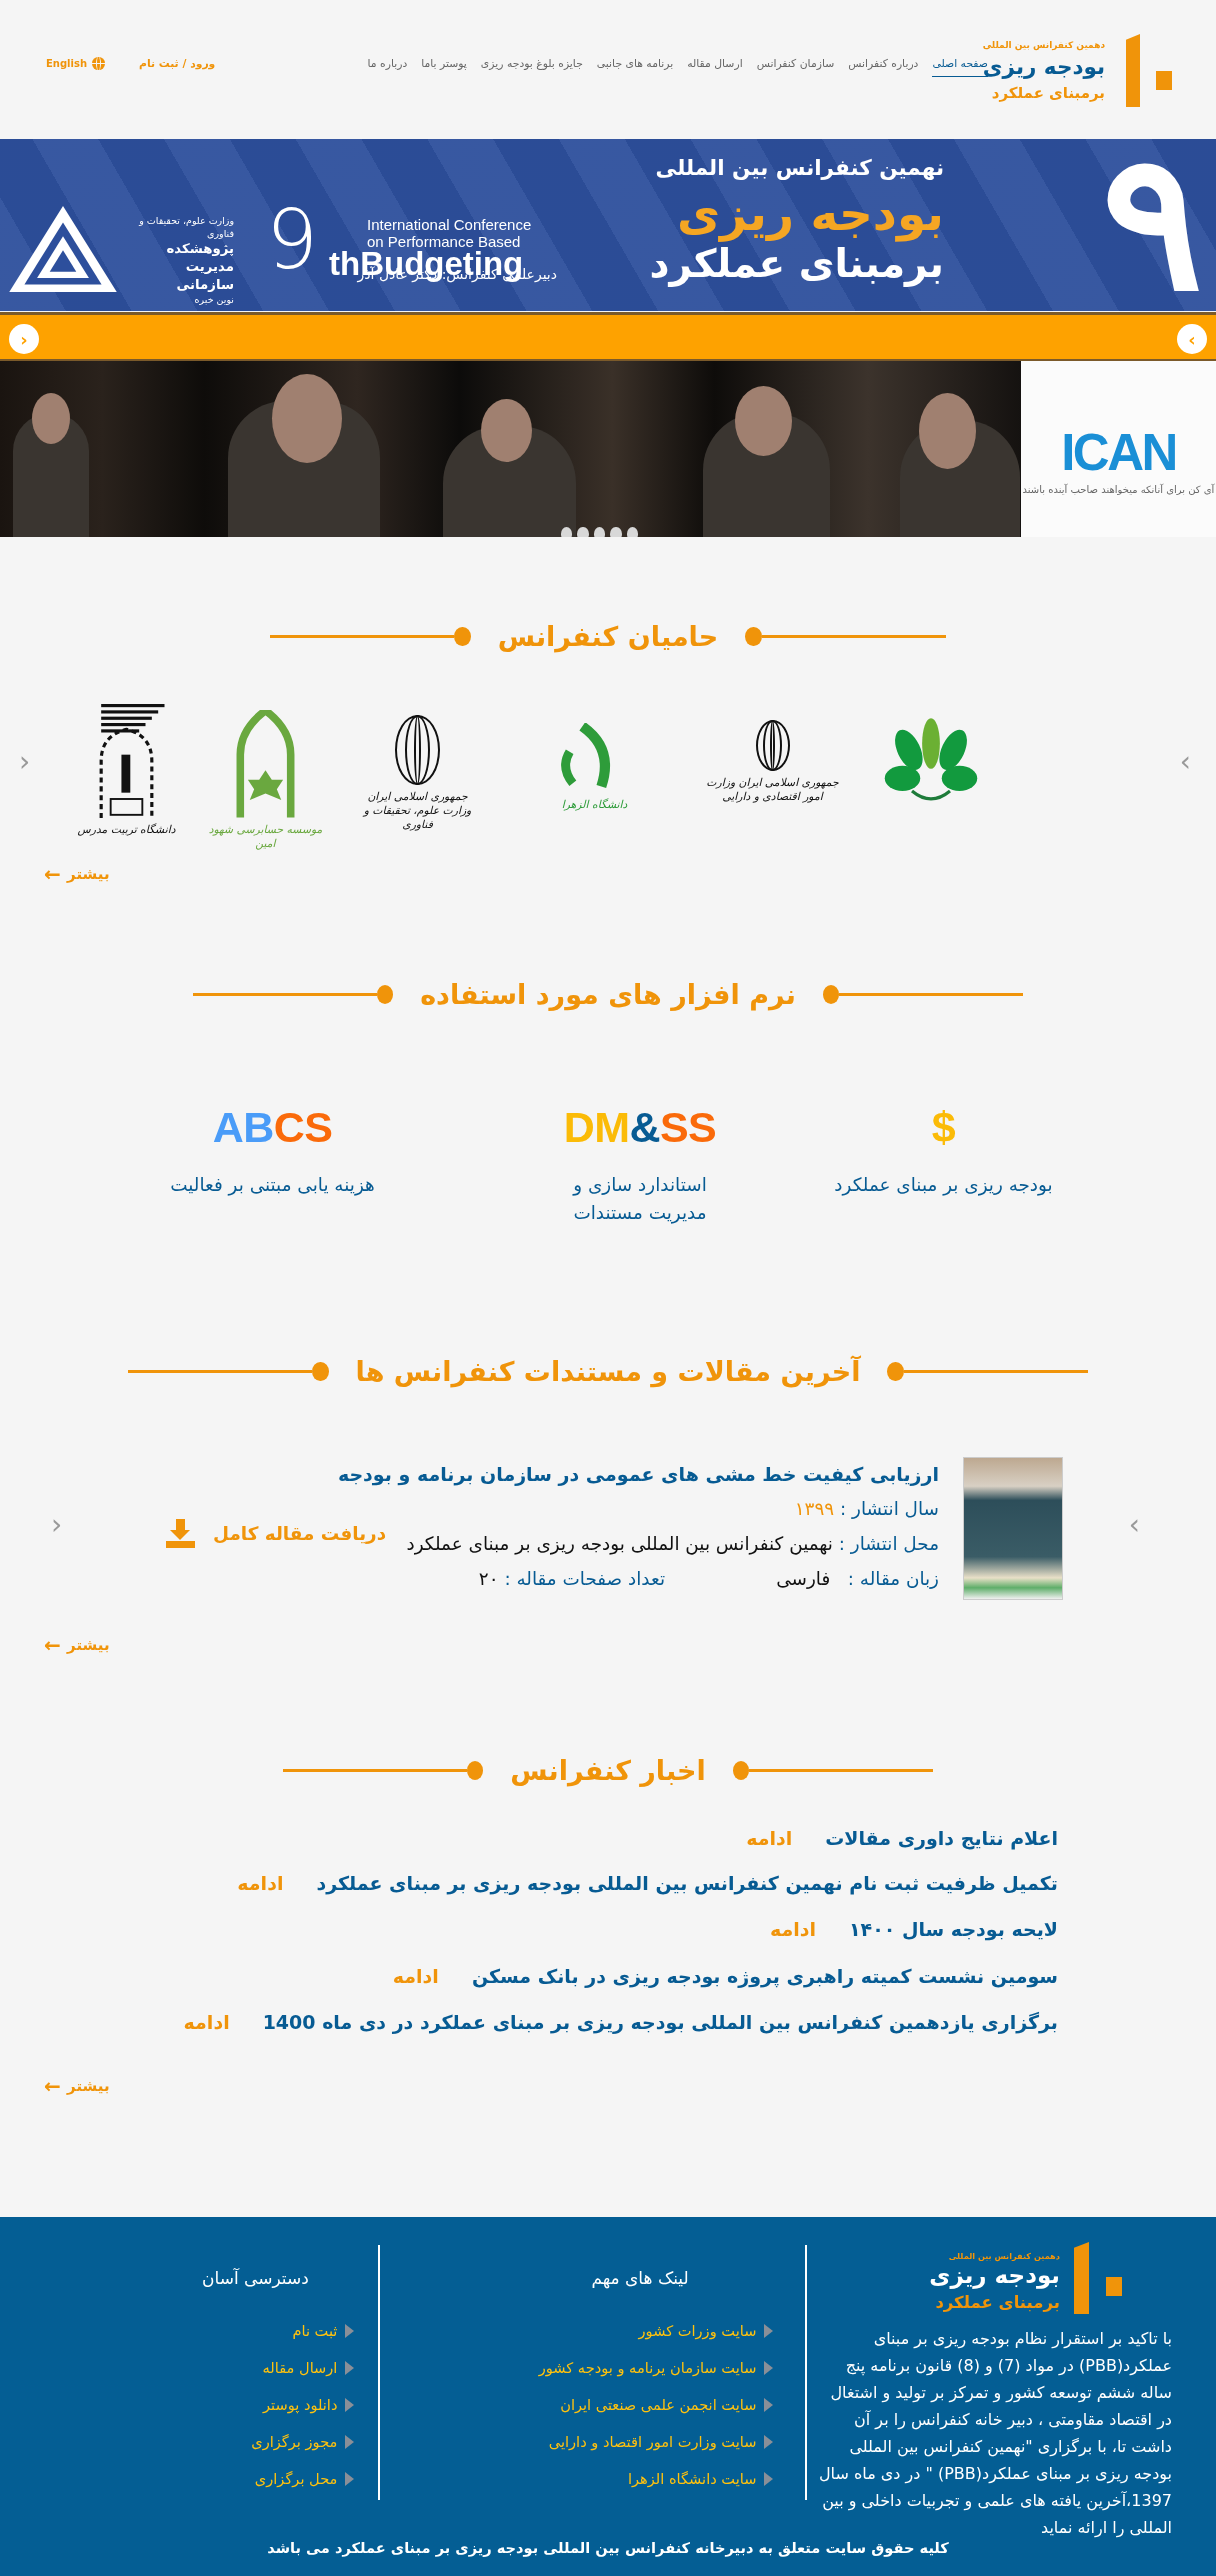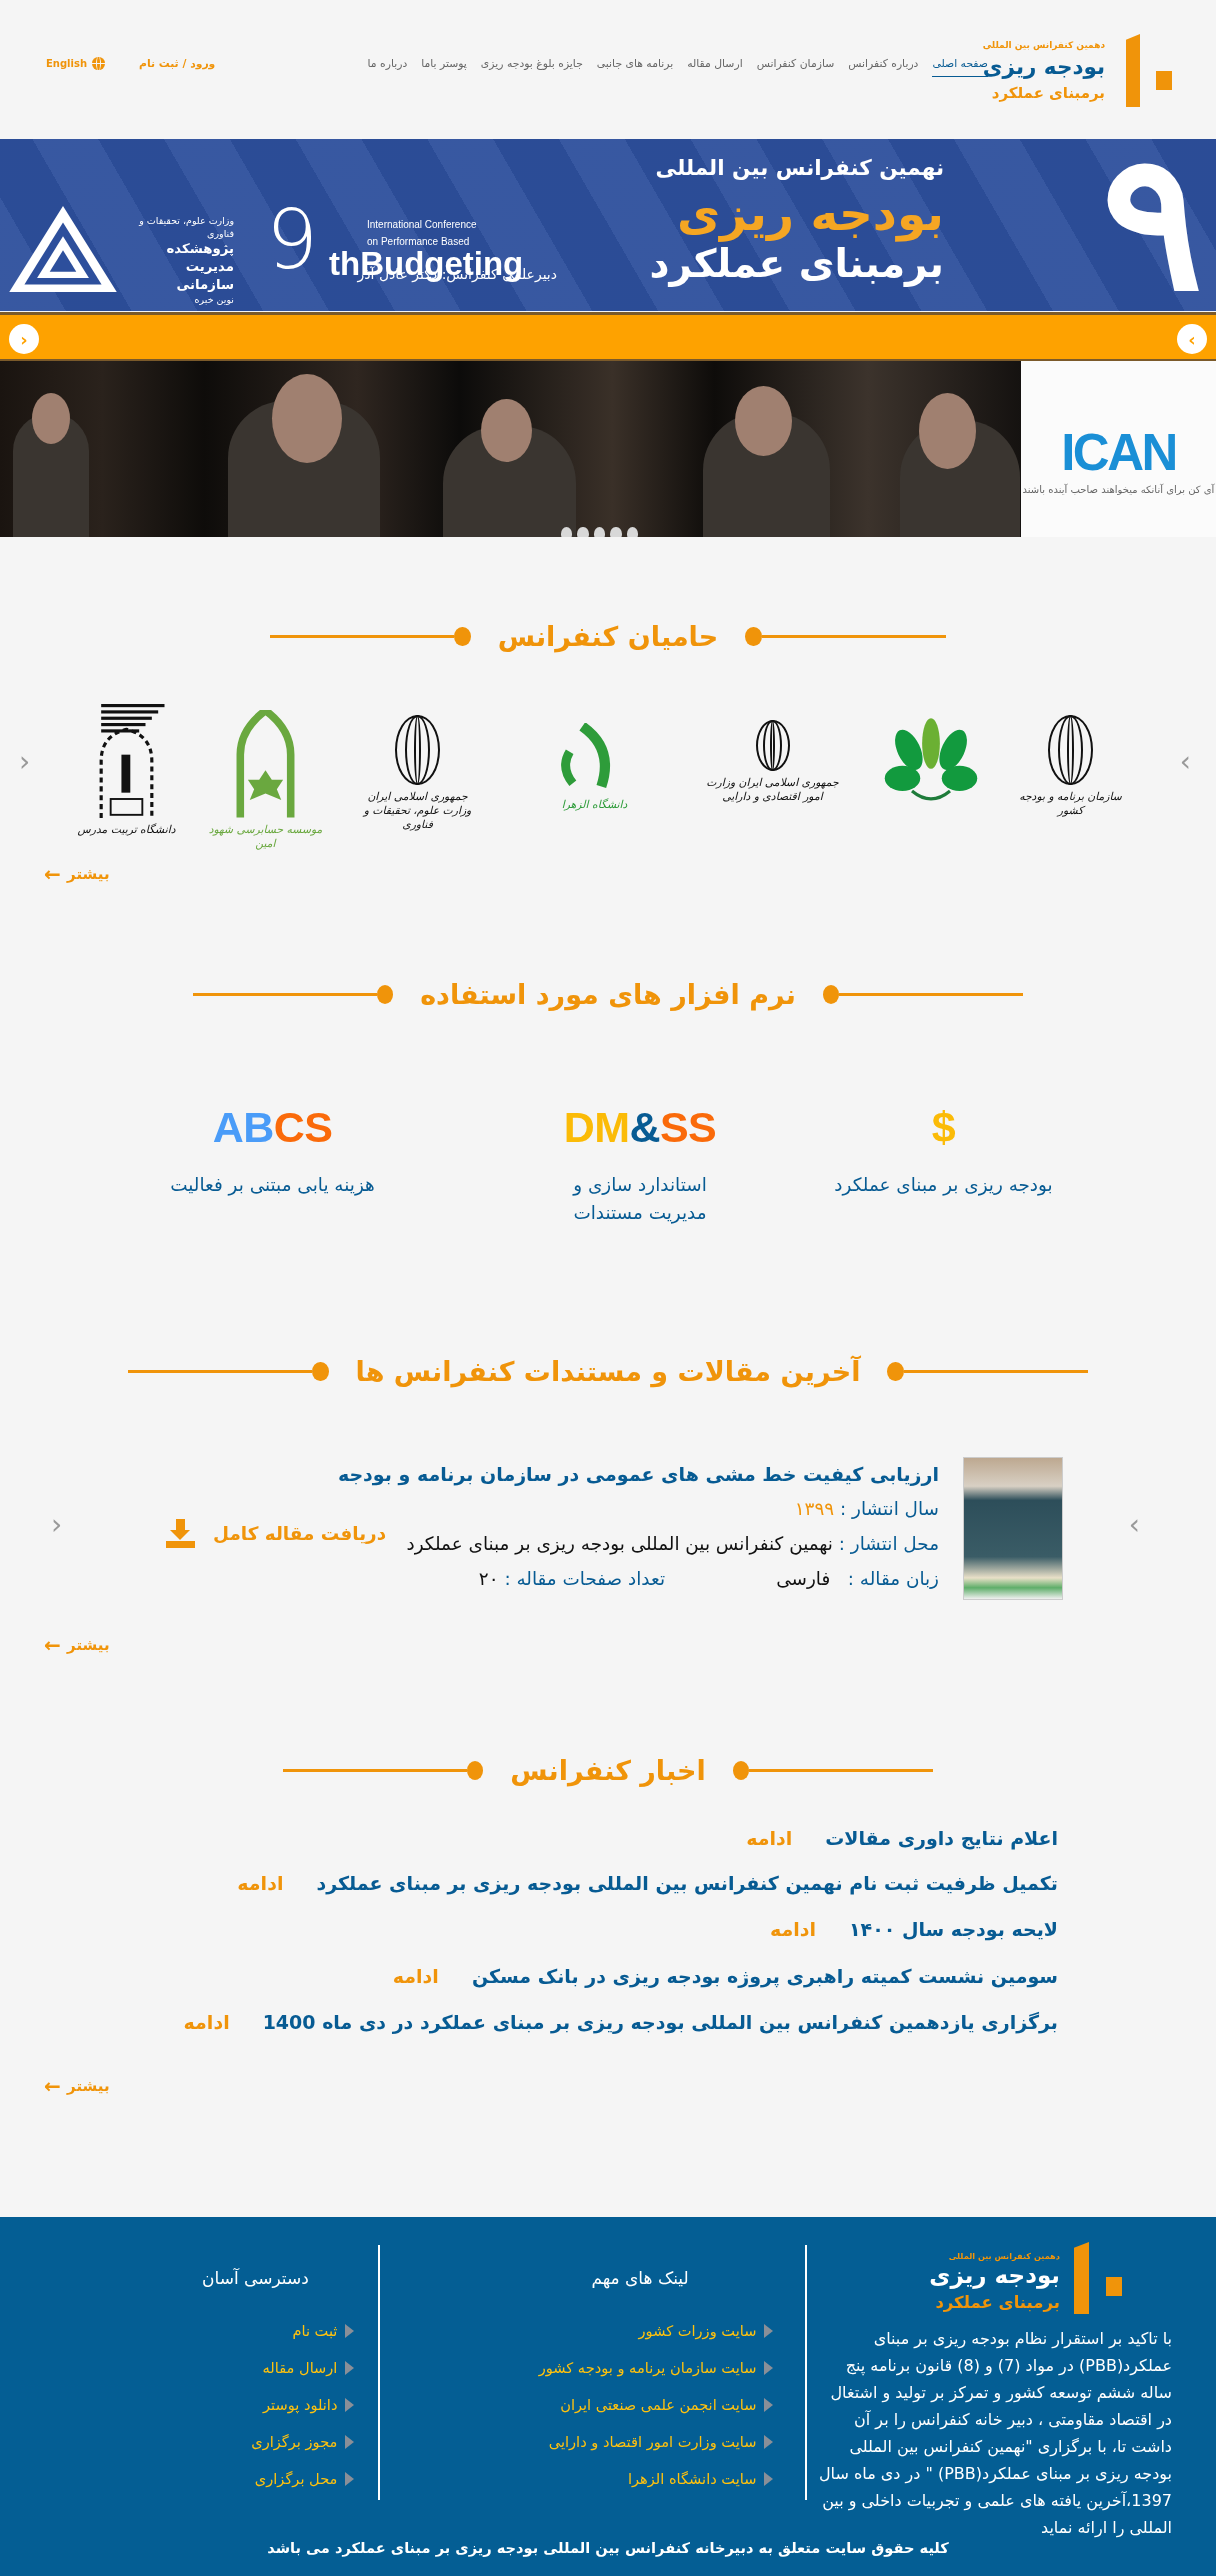--- a/index.html
+++ b/index.html
@@ -23,21 +23,21 @@
 .globe::after{content:"";position:absolute;left:0;top:5.7px;width:12.7px;height:1.3px;background:#f5f5f5}
 
 .banner{position:absolute;top:139px;left:0;width:1216px;height:172px;background:#2d4f9c;overflow:hidden}
 .banner .pat{position:absolute;inset:0;background:repeating-linear-gradient(60deg,rgba(255,255,255,.05) 0 57px,rgba(0,0,0,.04) 57px 114px)}
 .banner .big9{position:absolute;right:12.7px;top:-6.3px;font-size:190px;font-weight:bold;color:#fff;line-height:177px;font-family:"DejaVu Serif",serif}
 .banner .b1{position:absolute;right:272px;top:16px;font-size:21.5px;font-weight:bold;color:#fff;white-space:nowrap}
 .banner .b2{position:absolute;right:272px;top:46px;font-size:47px;font-weight:bold;color:#f5a623;white-space:nowrap;line-height:57px}
 .banner .b3{position:absolute;right:272px;top:101px;font-size:39px;font-weight:bold;color:#fff;white-space:nowrap;line-height:48px}
 .banner .b4{position:absolute;right:659px;top:127px;font-size:14px;color:#fff;white-space:nowrap}
 .banner .en9{position:absolute;left:266px;top:60px;font-size:82px;color:#fff;line-height:82px;font-family:"DejaVu Sans",sans-serif;font-weight:200;direction:ltr}
-.banner .en1{position:absolute;left:367px;top:78px;font-size:10px;color:#fff;direction:ltr;line-height:16.5px;font-family:"Liberation Sans",sans-serif}
+.banner .en1{position:absolute;left:367px;top:78px;font-size:15px;color:#fff;direction:ltr;line-height:16.5px;font-family:"Liberation Sans",sans-serif}
 .banner .en2{position:absolute;left:329px;top:106px;font-size:33px;color:#fff;direction:ltr;font-family:"Liberation Sans",sans-serif;font-weight:bold}
 .banner .tri{position:absolute;left:9px;top:67px;width:108px;height:86px}
 .banner .inst{position:absolute;left:133px;top:76px;width:101px;text-align:right;color:#fff;font-size:9.5px;line-height:12.7px}
 .banner .inst b{font-size:13.3px;display:block;line-height:18px}
 .orange{position:absolute;top:312px;left:0;width:1216px;height:49px;background:#fea200;border-top:3.8px solid #7b5a2a;border-bottom:2.5px solid #7b5a2a}
 .oarrow{position:absolute;top:9px;width:30px;height:30px;border-radius:50%;background:#fff;display:flex;align-items:center;justify-content:center;color:#fea200;font-size:18px;font-weight:bold;font-family:"DejaVu Sans",sans-serif}
 .slider{position:absolute;top:361px;left:0;width:1216px;height:176px;background:#0b0b0b;overflow:hidden}
 .slider .photo{position:absolute;left:0;top:0;width:1021px;height:198px;background:linear-gradient(90deg,#1a1410 0%,#2a221c 10%,#0e0c0a 20%,#2f2620 35%,#0c0b0a 45%,#3a3028 60%,#0e0c0a 70%,#3c332c 85%,#151210 100%)}
 .person{position:absolute;bottom:0;background:#3a3530;border-radius:57px 57px 0 0}
 .head{position:absolute;border-radius:50%;background:#a08070}
@@ -187,28 +187,20 @@
   <div class="line" style="width:184px"></div>
   <div class="dot"></div>
   <div class="txt">حامیان کنفرانس</div>
   <div class="dot"></div>
   <div class="line" style="width:184px"></div>
 </div>
 <section class="sponsors">
   <div class="gray-chev" style="right:25px;top:54px">›</div>
   <div class="gray-chev" style="left:19px;top:54px">‹</div>
 
-  <div class="slogo" style="right:82px;top:24px">
-    <div class="emblem">
-        <i style="left:6.3px;right:6.3px"></i>
-        <i style="left:16px;right:16px"></i>
-        <i style="left:25px;right:25px"></i>
-      </div>
-    <div class="lbl">سازمان برنامه و بودجه کشور</div>
-  </div>
   <div class="slogo" style="right:222px;top:24px">
     <svg width="114" height="95" viewBox="0 0 180 150">
       <ellipse cx="90" cy="45" rx="14" ry="40" fill="#6bb033"></ellipse>
       <ellipse cx="55" cy="55" rx="18" ry="34" fill="#129a3e" transform="rotate(-25 55 55)"></ellipse>
       <ellipse cx="125" cy="55" rx="18" ry="34" fill="#129a3e" transform="rotate(25 125 55)"></ellipse>
       <ellipse cx="45" cy="100" rx="28" ry="20" fill="#129a3e"></ellipse>
       <ellipse cx="135" cy="100" rx="28" ry="20" fill="#129a3e"></ellipse>
       <path d="M60 120 Q90 145 120 120" stroke="#1e7b3a" stroke-width="5" fill="none"></path>
     </svg>
   </div>

